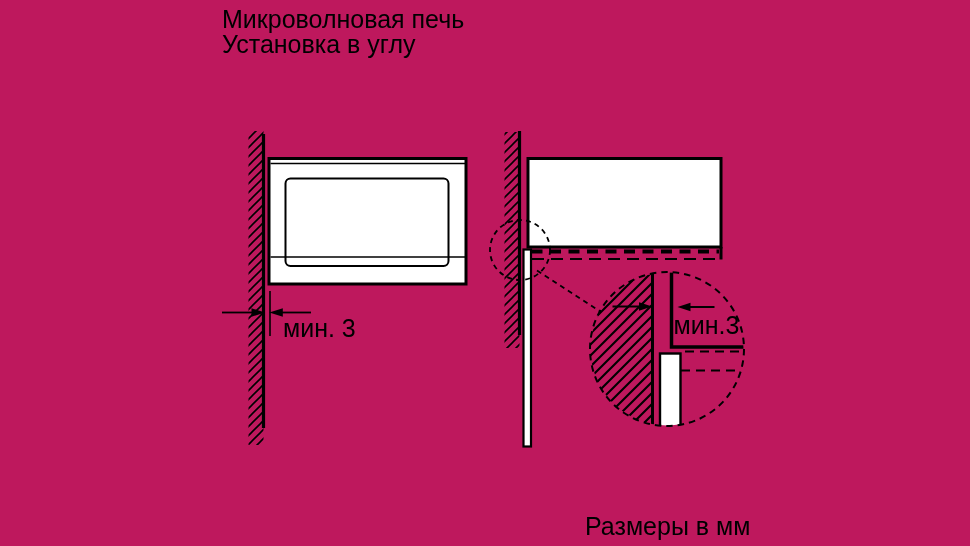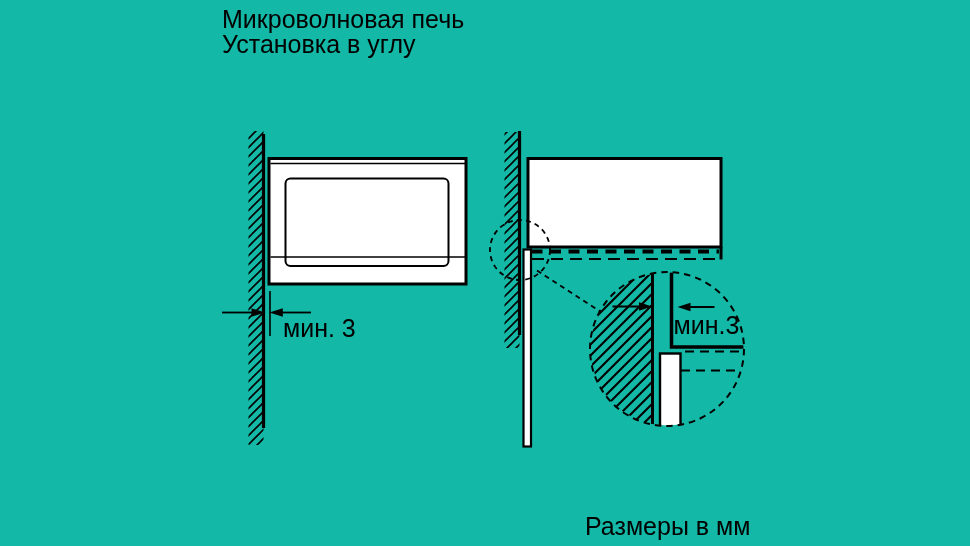--- a/index.html
+++ b/index.html
@@ -4,21 +4,21 @@
 <style>
   html, body {
     margin: 0;
     padding: 0;
     background: #ffffff;
   }
   .stage {
     position: relative;
     width: 970px;
     height: 546px;
-    background: #14b8a6;
+    background: #be185d;
     overflow: hidden;
     font-family: "Liberation Sans", sans-serif;
   }
   svg text {
     font-family: "Liberation Sans", sans-serif;
     fill: #000000;
   }
   .title-text  { font-size: 25px; }
   .dim-text    { font-size: 25px; }
   .footer-text { font-size: 25px; }

